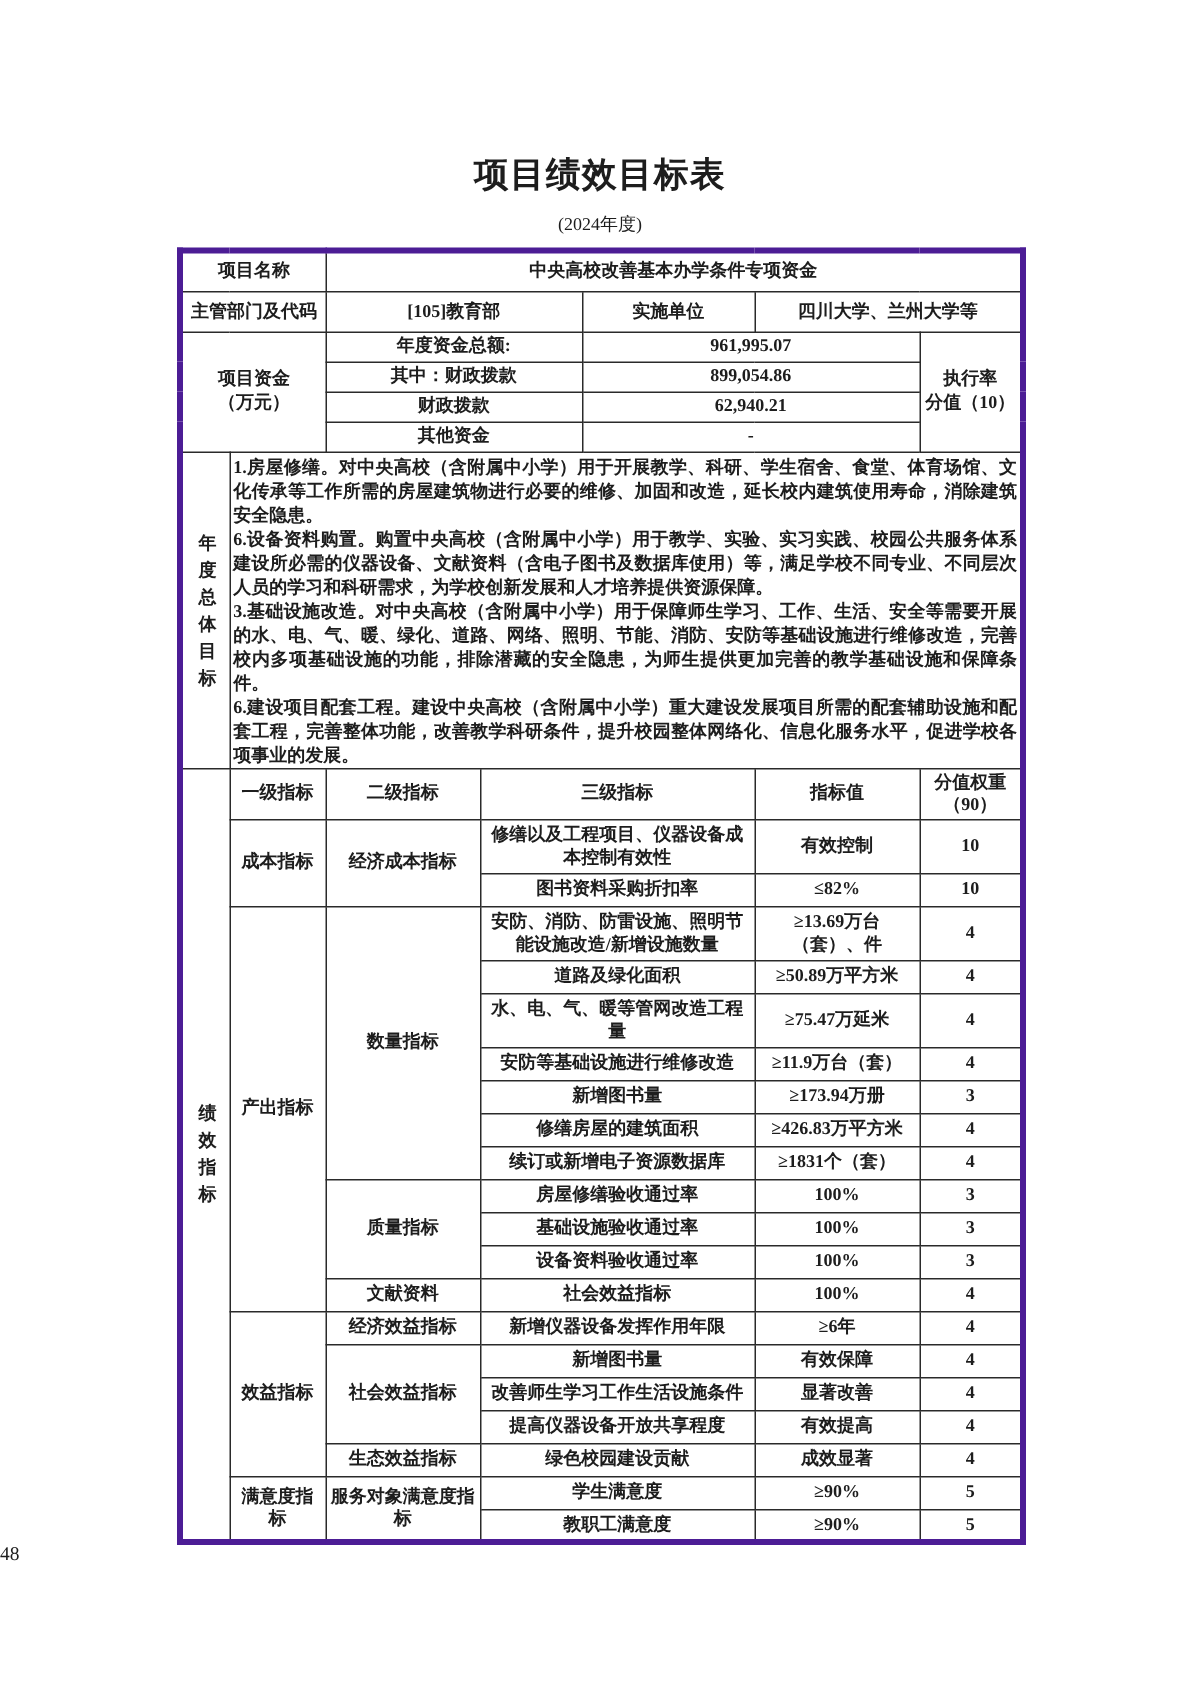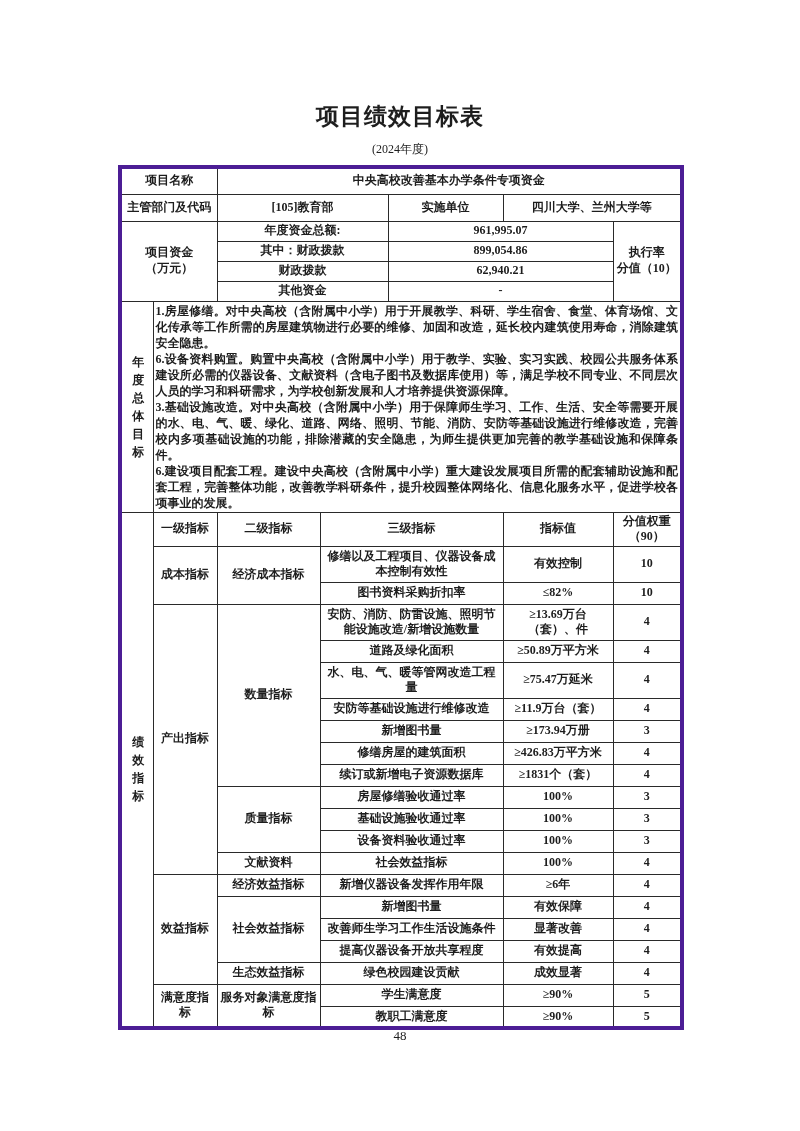--- a/index.html
+++ b/index.html
@@ -71,21 +71,21 @@
     text-align: justify;
     vertical-align: middle;
     padding: 3px 5px 3px 5px;
   }
   .goal-item { font-size: 12px; line-height: 16px; text-align: justify; }
   .tight { padding-left: 0; padding-right: 0; font-size: 11.5px; }
   .page-number {
     position: absolute;
     top: 1028px; left: 0;
     width: 100%;
-    text-align: center;
+    text-align: left;
     font-size: 13px;
   }
 </style>
 </head>
 <body>
 
 <div class="page">
 
   <h1 class="doc-title">项目绩效目标表</h1>
   <div class="doc-subtitle">(2024年度)</div>

